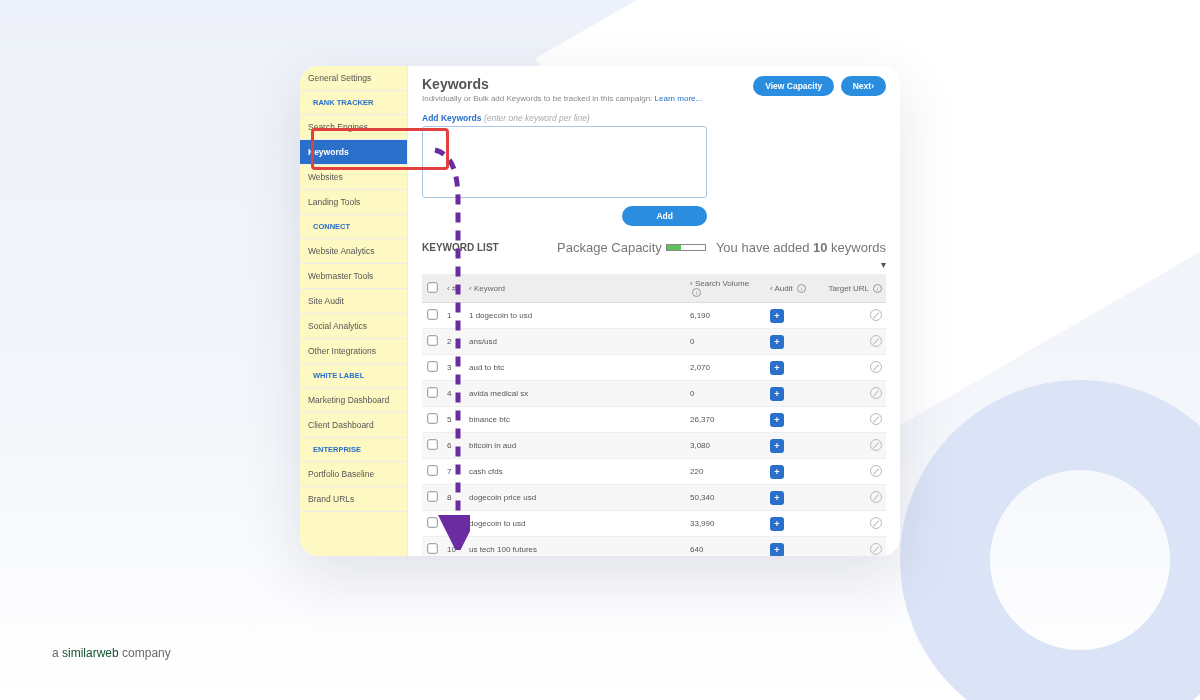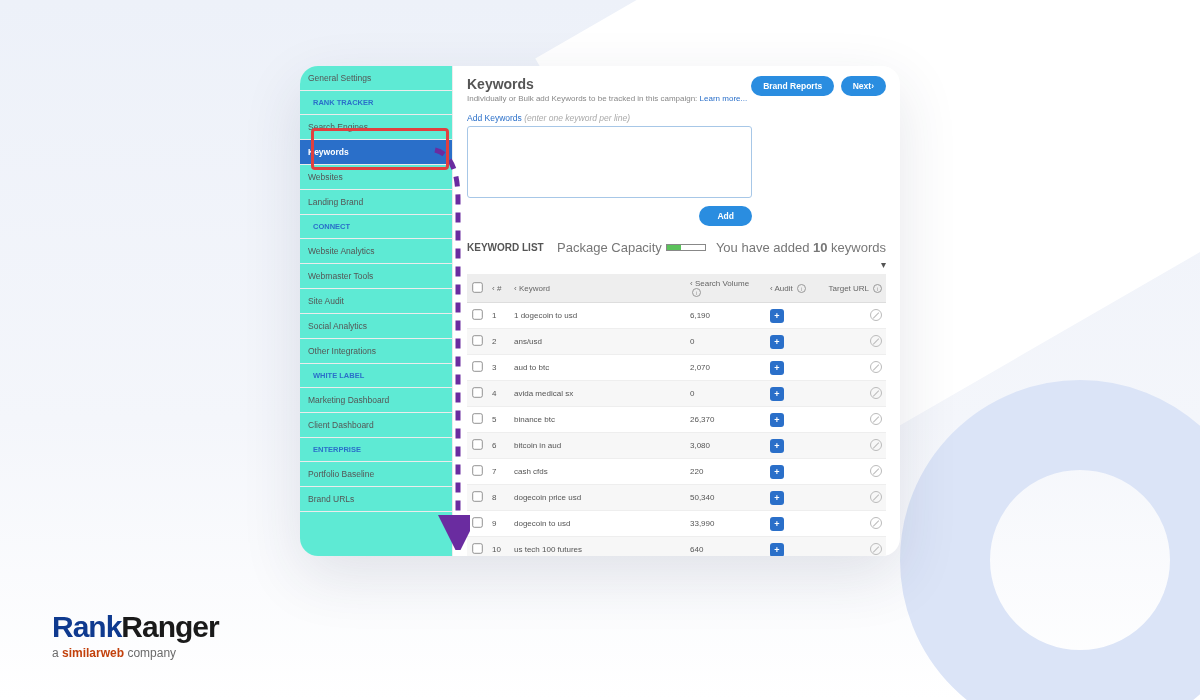--- a/index.html
+++ b/index.html
@@ -35,22 +35,22 @@
     left: 300px;
     width: 600px;
     height: 490px;
     background: #ffffff;
     border-radius: 18px;
     box-shadow: 0 20px 60px rgba(40,50,80,0.12);
     display: flex;
     overflow: hidden;
   }
   .sidebar {
-    width: 153px;
-    background: #5eead4;
+    width: 108px;
+    background: #fef9c3;
     border-right: 1px solid #ececec;
     font-size: 8.5px;
     color: #555;
   }
   .sidebar .item {
     padding: 7px 8px;
     border-bottom: 1px solid #ececec;
     cursor: pointer;
   }
   .sidebar .header {
@@ -93,21 +93,21 @@
     color: #fff;
     border: none;
     border-radius: 14px;
     padding: 5px 12px;
     font-size: 8.5px;
     font-weight: bold;
     cursor: pointer;
     margin-left: 4px;
   }
   .add-label { font-size: 8.5px; margin-top: 10px; }
-  .add-label .strong { color: #2a6fc9; font-weight: normal; }
+  .add-label .strong { color: #2a6fc9; font-weight: bold; }
   .add-label .hint { color: #aaa; font-style: italic; text-align: center; }
   .textarea {
     width: 285px;
     height: 72px;
     border: 1px solid #a7c7e7;
     border-radius: 3px;
     margin-top: 3px;
     resize: none;
     font-size: 9px;
     padding: 4px;
@@ -125,38 +125,38 @@
   .tag-btn { width: 14px; height: 14px; background: #2a6fc9; color: #fff; border-radius: 3px; display: inline-flex; align-items:center; justify-content:center; font-size: 9px; font-weight: bold; cursor: pointer; }
   .nosym { width: 12px; height: 12px; border: 1px solid #bbb; border-radius: 50%; position: relative; display: inline-block; }
   .nosym::after { content:''; position:absolute; left:1px; right:1px; top:50%; border-top:1px solid #bbb; transform: rotate(-45deg); }
   .info-icon { display:inline-block; width:9px; height:9px; border:1px solid #999; border-radius:50%; font-size:6px; text-align:center; line-height:8px; color:#999; margin-left:2px; }
   .chk { transform: scale(0.8); }
   .logo { position: absolute; left: 52px; bottom: 40px; }
   .logo-main { font-size: 30px; font-weight: 800; letter-spacing: -1px; }
   .logo-rank { color: #0f3a8f; }
   .logo-ranger { color: #1a1a1a; }
   .logo-sub { font-size: 12px; color: #6b6b6b; margin-top: 2px; }
-  .logo-sub b { font-weight: 700; color: #c2410c; }
+  .logo-sub b { font-weight: 400; color: #14532d; }
   .arrow-svg { position:absolute; pointer-events:none; z-index:9; }
 </style>
 </head>
 <body>
 
 <div class="bg-diag"></div>
 <div class="bg-shape"></div>
 
 <div class="card">
   <div class="sidebar">
     <div class="item">General Settings</div>
     <div id="sidebar-sections">
         <div class="header">RANK TRACKER</div>
         <div class="item">Search Engines</div>
         <div class="item active">Keywords</div>
         <div class="item">Websites</div>
-        <div class="item">Landing Brand</div>
+        <div class="item">Landing Tools</div>
         <div class="header">CONNECT</div>
         <div class="item">Website Analytics</div>
         <div class="item">Webmaster Tools</div>
         <div class="item">Site Audit</div>
         <div class="item">Social Analytics</div>
         <div class="item">Other Integrations</div>
         <div class="header">WHITE LABEL</div>
         <div class="item">Marketing Dashboard</div>
         <div class="item">Client Dashboard</div>
         <div class="header">ENTERPRISE</div>
@@ -167,32 +167,32 @@
 
   <div class="main">
     <div class="main-header">
       <div>
         <div class="main-title">Keywords</div>
         <div class="main-sub">
           <span>Individually or Bulk add Keywords to be tracked in this campaign: </span><a href="#">Learn more...</a>
         </div>
       </div>
       <div>
-        <button class="btn-pill">Brand Reports</button>
+        <button class="btn-pill">View Capacity</button>
         <button class="btn-pill">Next›</button>
       </div>
     </div>
 
     <div class="add-label">
       <span class="strong">Add Keywords</span>
       <span class="hint">(enter one keyword per line)</span>
     </div>
     <textarea class="textarea" style=""></textarea>
     <div class="add-btn-row">
-      <button class="btn-pill" style="padding:5px 18px">Add</button>
+      <button class="btn-pill" style="padding:5px 34px">Add</button>
     </div>
 
     <div style="display:flex; align-items:center; justify-content:space-between; margin-top:14px;">
       <div class="section-title" style="margin-top:0">KEYWORD LIST</div>
       <div style="display:flex; align-items:center; gap:10px; font-size:13px; color:#777;">
         <span class="capacity">
           <span>Package Capacity</span>
           <span class="capacity-bar"></span>
         </span>
         <span>
@@ -307,19 +307,16 @@
 <svg class="arrow-svg" style="top:140px; left:430px; width:40px; height:410px;">
   <defs>
     <marker id="arrowhead" markerWidth="8" markerHeight="8" refX="4" refY="4" orient="auto">
       <polygon points="0,0 8,4 0,8" fill="#6a2ca0"></polygon>
     </marker>
   </defs>
   <path d="M 5 10 Q 28 15 28 60 L 28 395" stroke="#6a2ca0" stroke-width="5" fill="none" stroke-dasharray="10,8" marker-end="url(#arrowhead)"></path>
 </svg>
 
 <div class="logo">
-  <div class="logo-main">
-    <span class="logo-rank">Rank</span><span class="logo-ranger">Ranger</span>
-  </div>
   <div class="logo-sub">
     <span>a </span><b>similarweb</b><span> company</span>
   </div>
 </div>
 
 </body></html>

